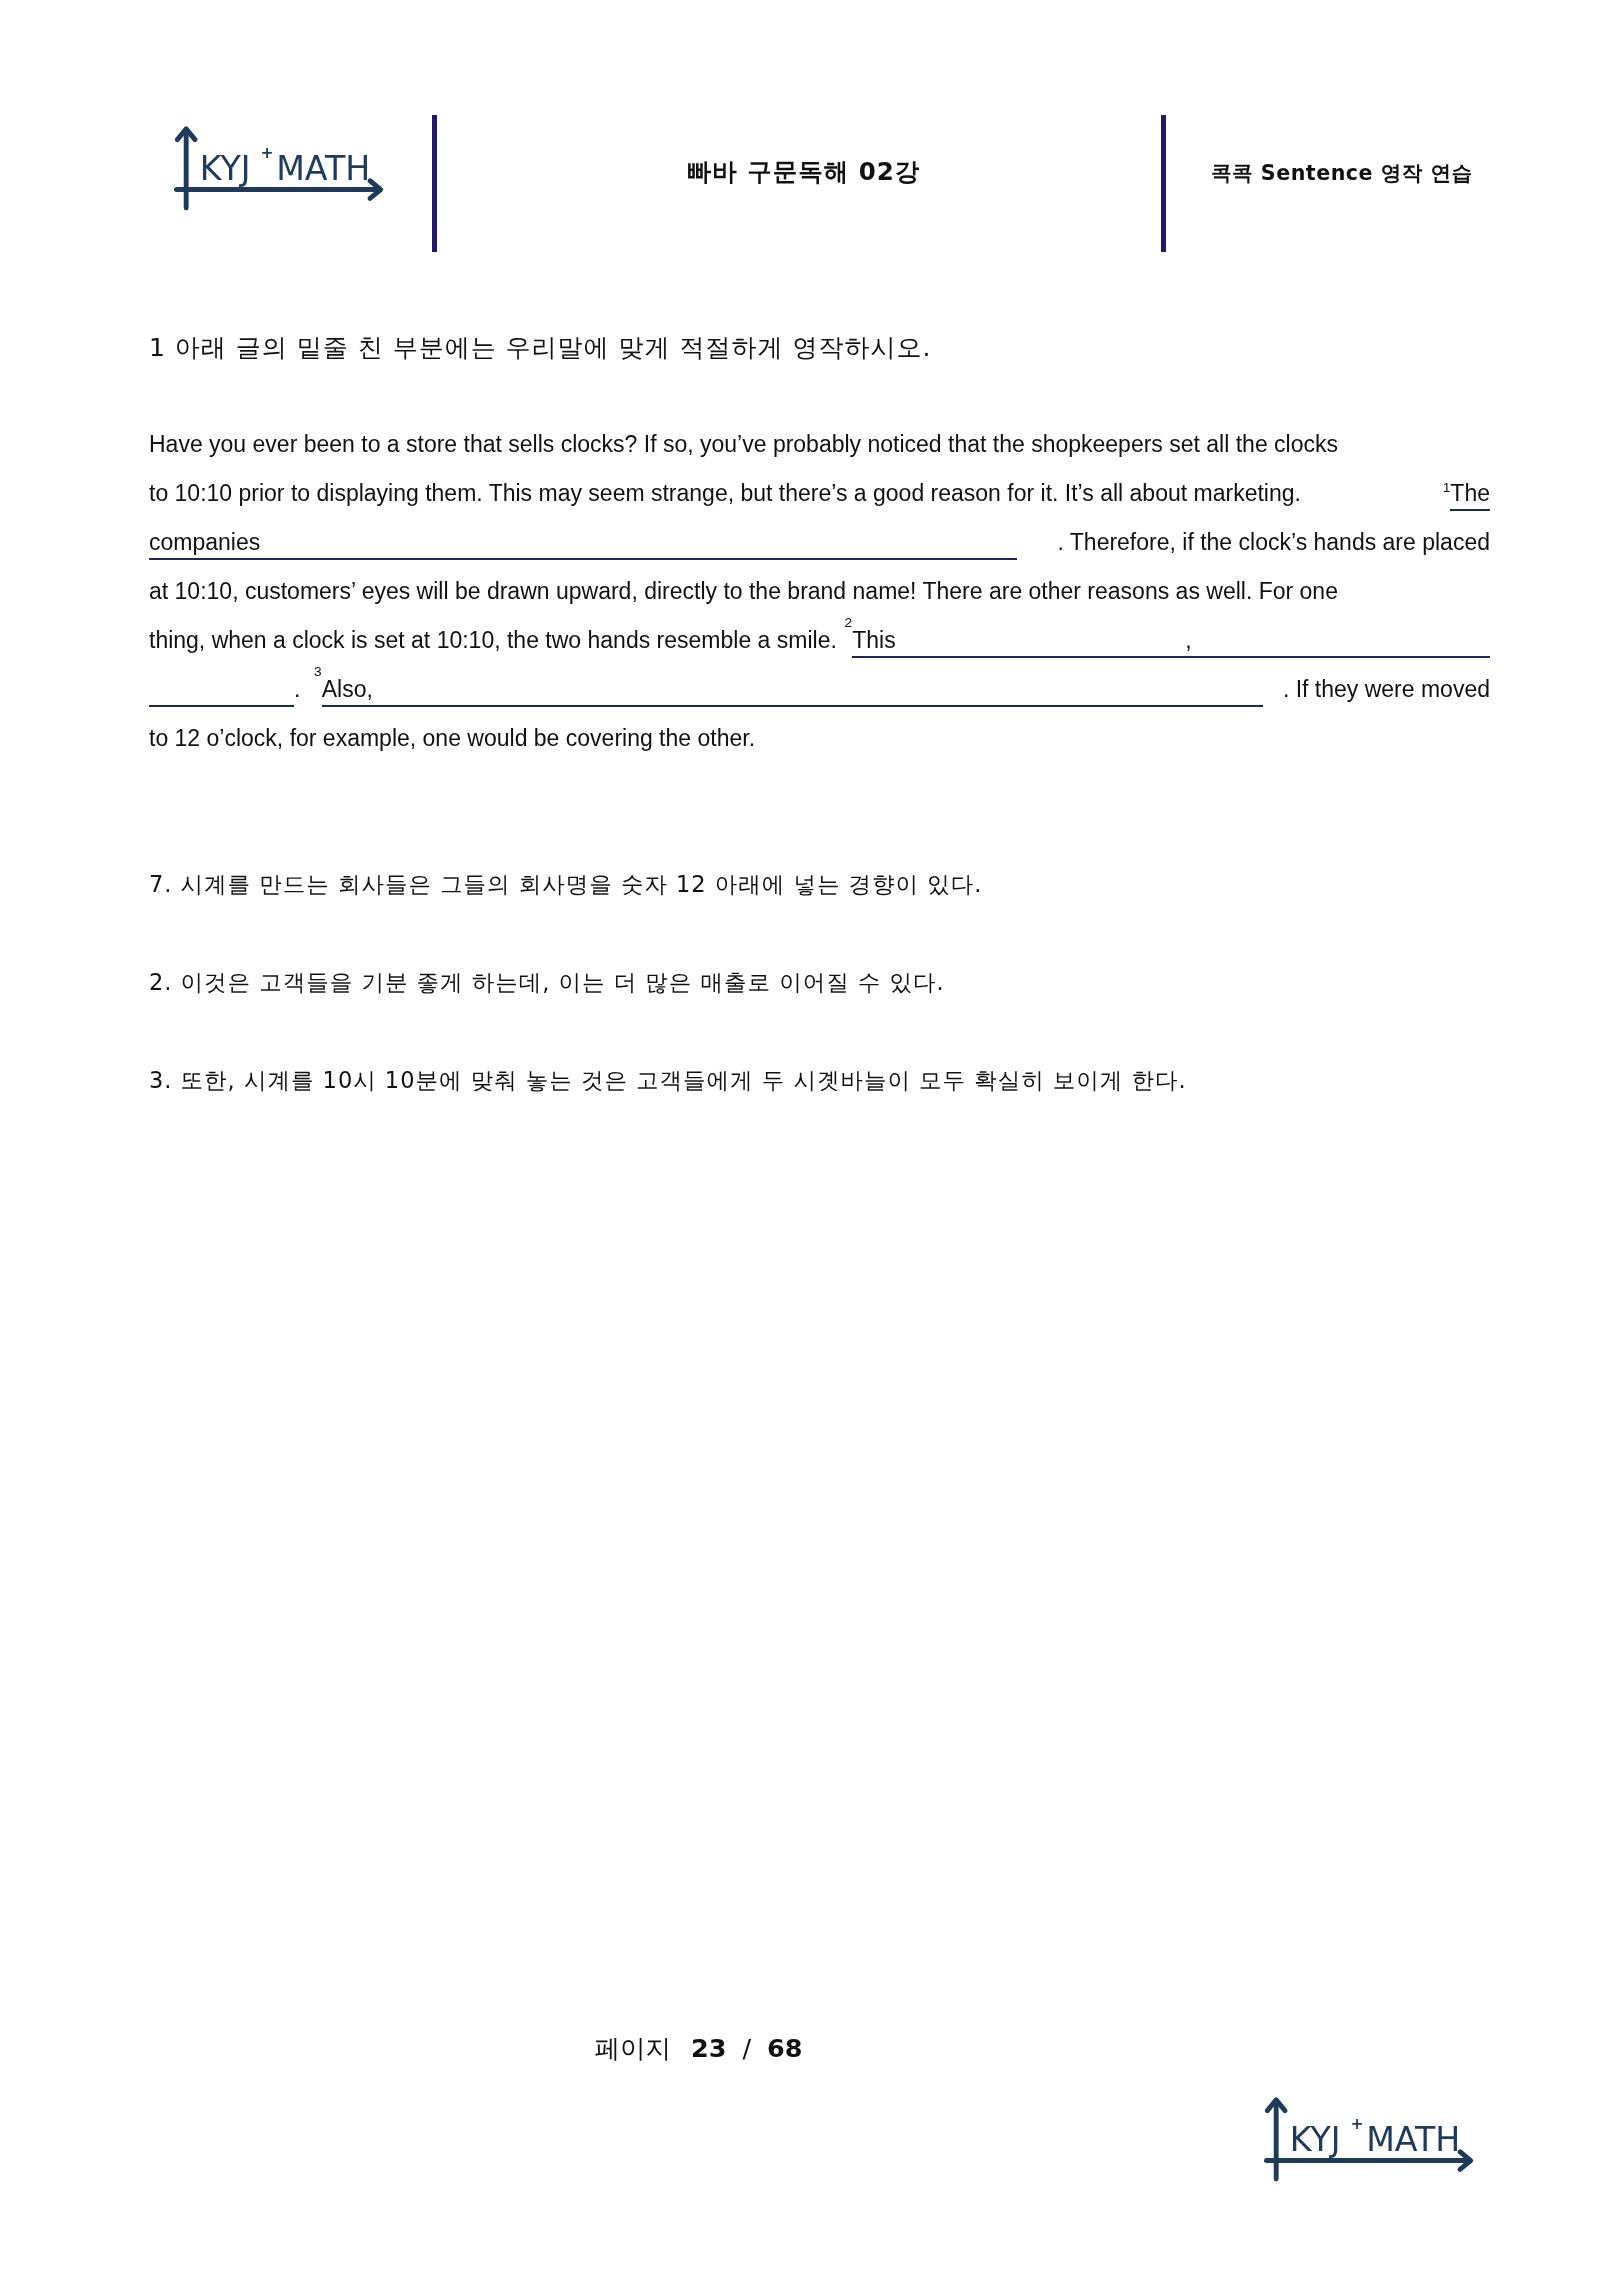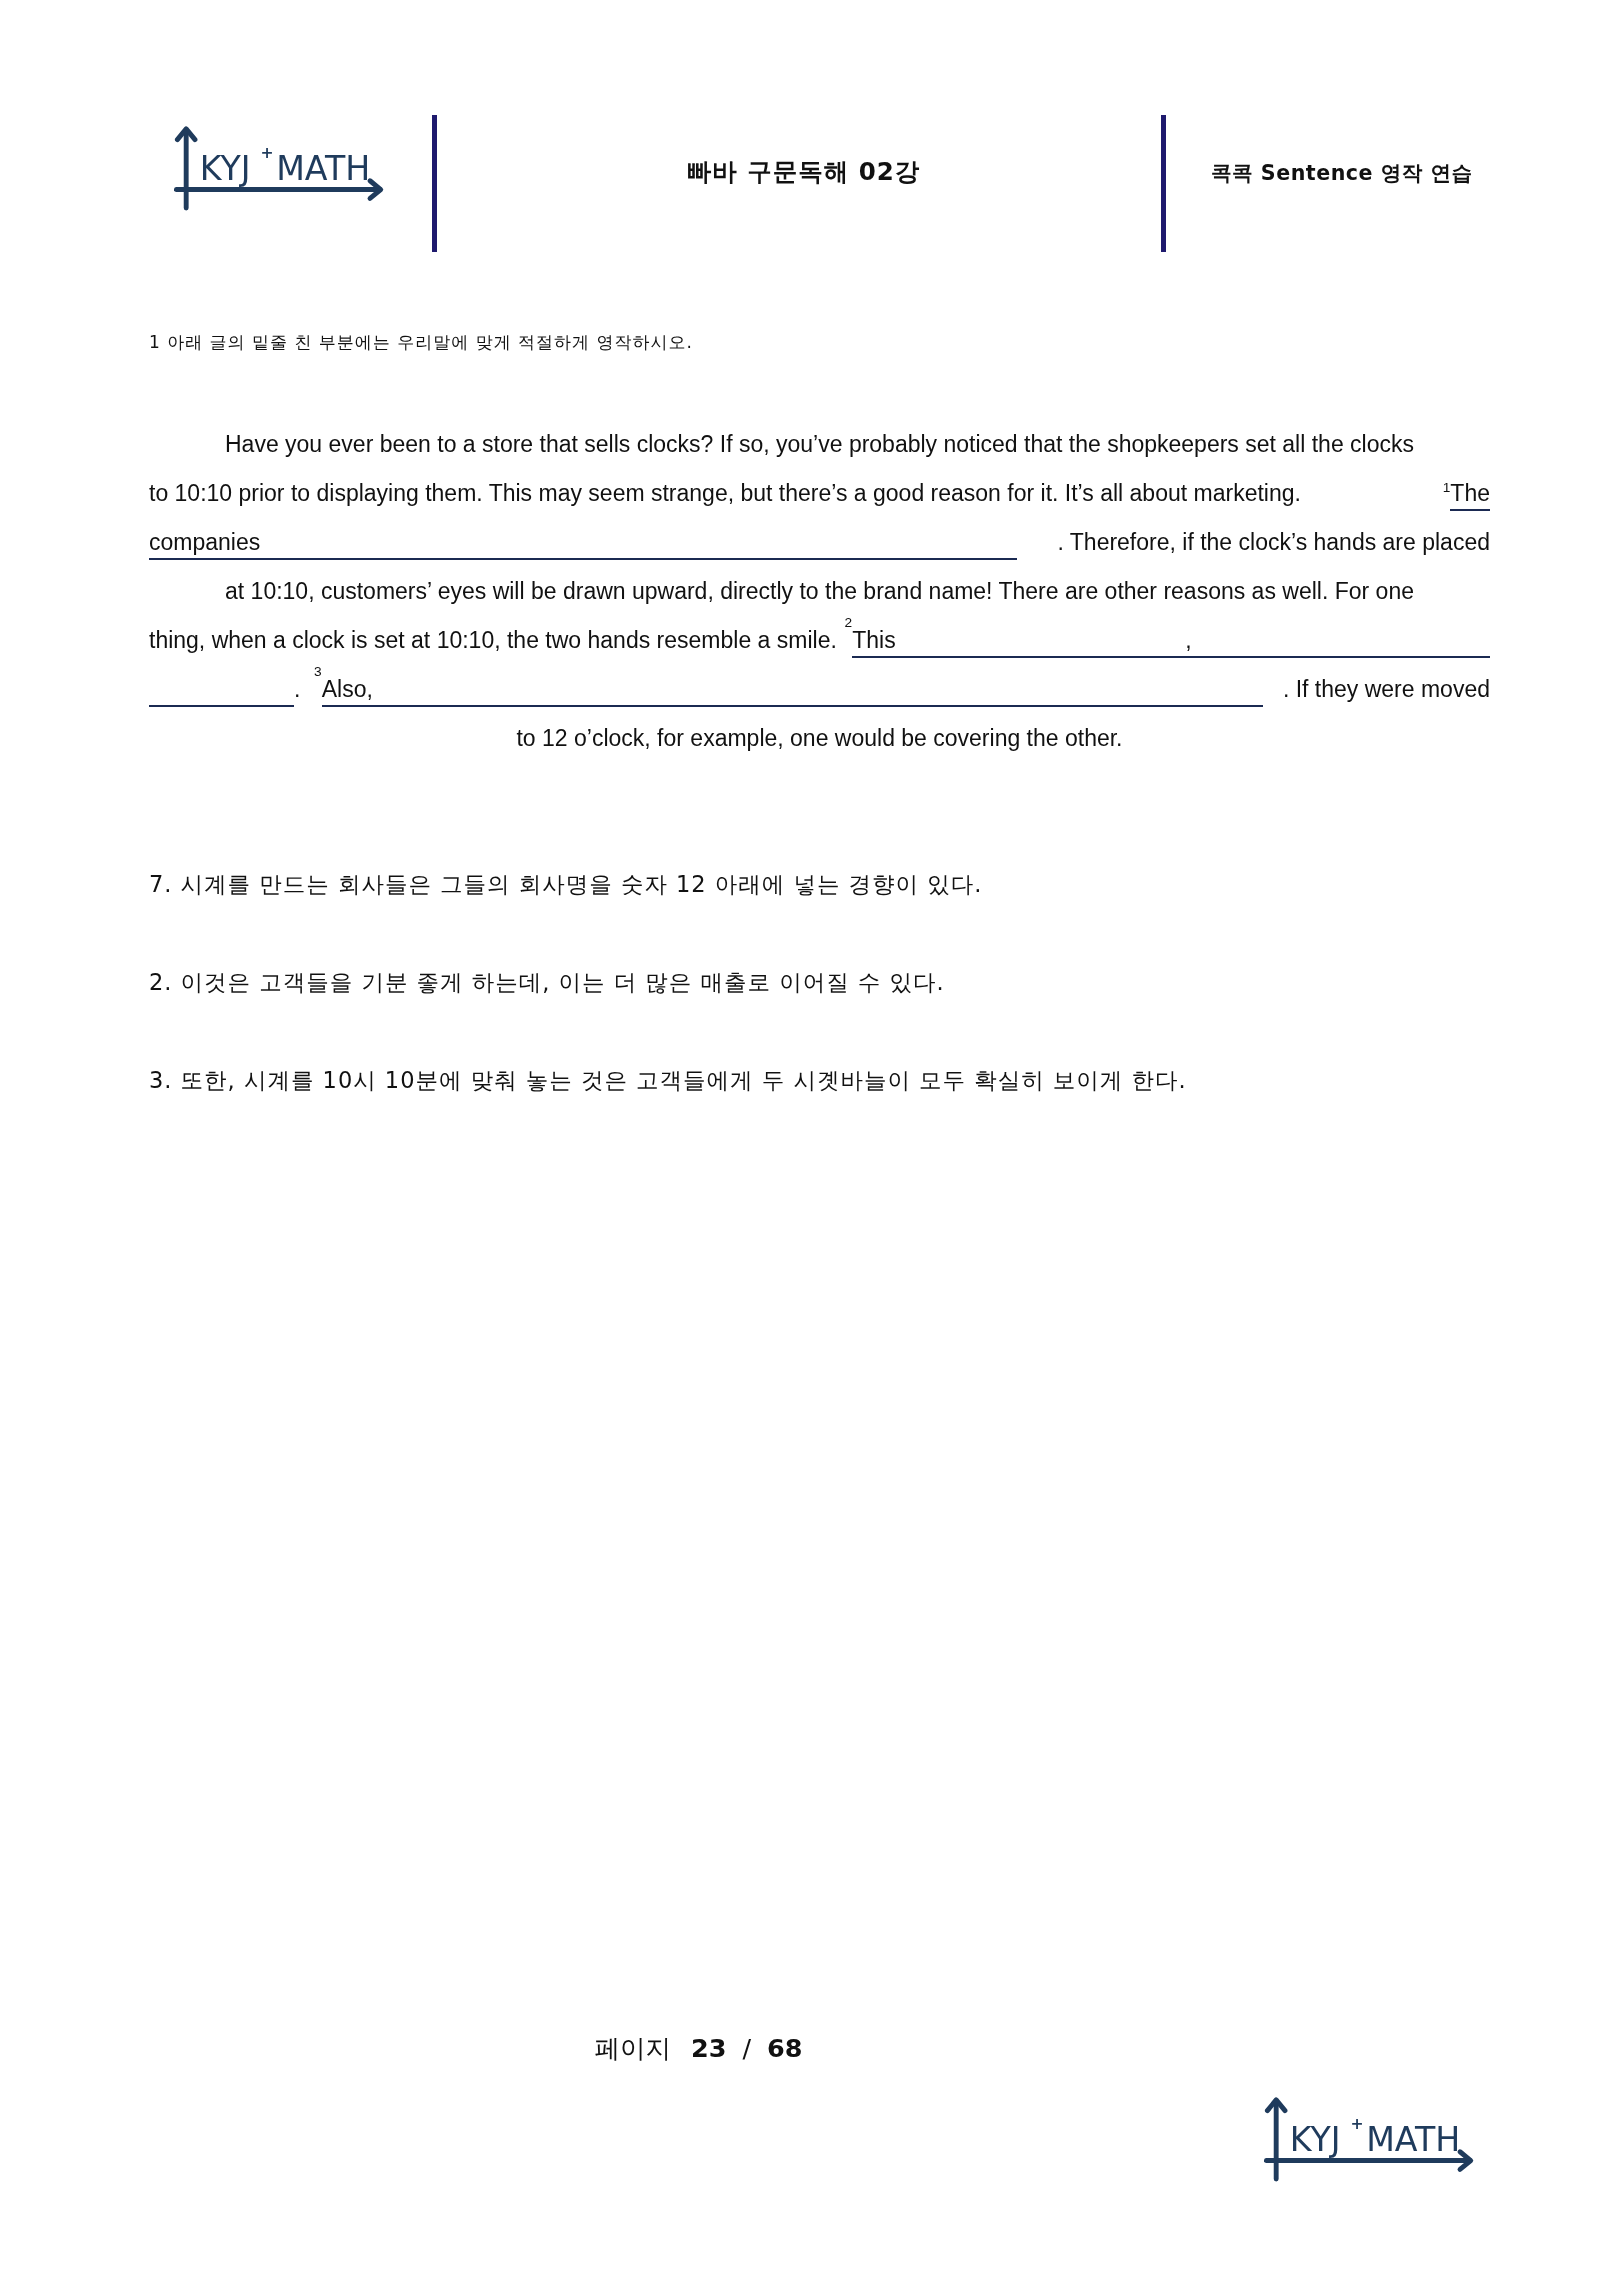--- a/index.html
+++ b/index.html
@@ -8,26 +8,26 @@
 
   
   .logo { position: absolute; width: 216px; height: 88px; }
   .logo svg { width: 100%; height: 100%; display: block; }
   .vdiv { position: absolute; width: 4.9px; background: #1f1a6e; }
   .header-title { position: absolute; left: 588px; width: 431px; top: 155px; text-align: center;
                   font-size: 24.5px; font-weight: bold; letter-spacing: 1px; }
   .header-right { position: absolute; left: 1188px; top: 159px; font-size: 20.6px; font-weight: bold; letter-spacing: 0.5px; margin-left: 23px; }
 
   
-  .instruction { position: absolute; left: 149px; top: 331px; font-size: 17px; letter-spacing: 1px; }
+  .instruction { position: absolute; left: 149px; top: 331px; font-size: 25px; letter-spacing: 1px; }
   sup { font-size: 13.7px; vertical-align: super; line-height: 0; }
 
   
   .passage { position: absolute; left: 149px; width: 1341px; top: 427px; font-family: "Liberation Sans", sans-serif; font-size: 23px; }
-  .pline { height: 49px; line-height: 35px; white-space: nowrap; display: flex; align-items: flex-start; justify-content: center; }
+  .pline { height: 49px; line-height: 35px; white-space: nowrap; display: flex; align-items: flex-start; }
   .pline.justify { justify-content: space-between; }
   .blank { display: inline-block; border-bottom: 2.9px solid #1b2a52; height: 33px; }
   .ul { border-bottom: 2.9px solid #1b2a52; display: inline-block; height: 33px; }
 
   
   .question { position: absolute; left: 149px; font-size: 22.5px; letter-spacing: 1px; }
 
   
   .page-footer { position: absolute; left: 0; width: 1397px; top: 2031px; text-align: center; font-size: 25.5px; }
   .page-footer .label { font-weight: normal; margin-right: 11.8px; }

